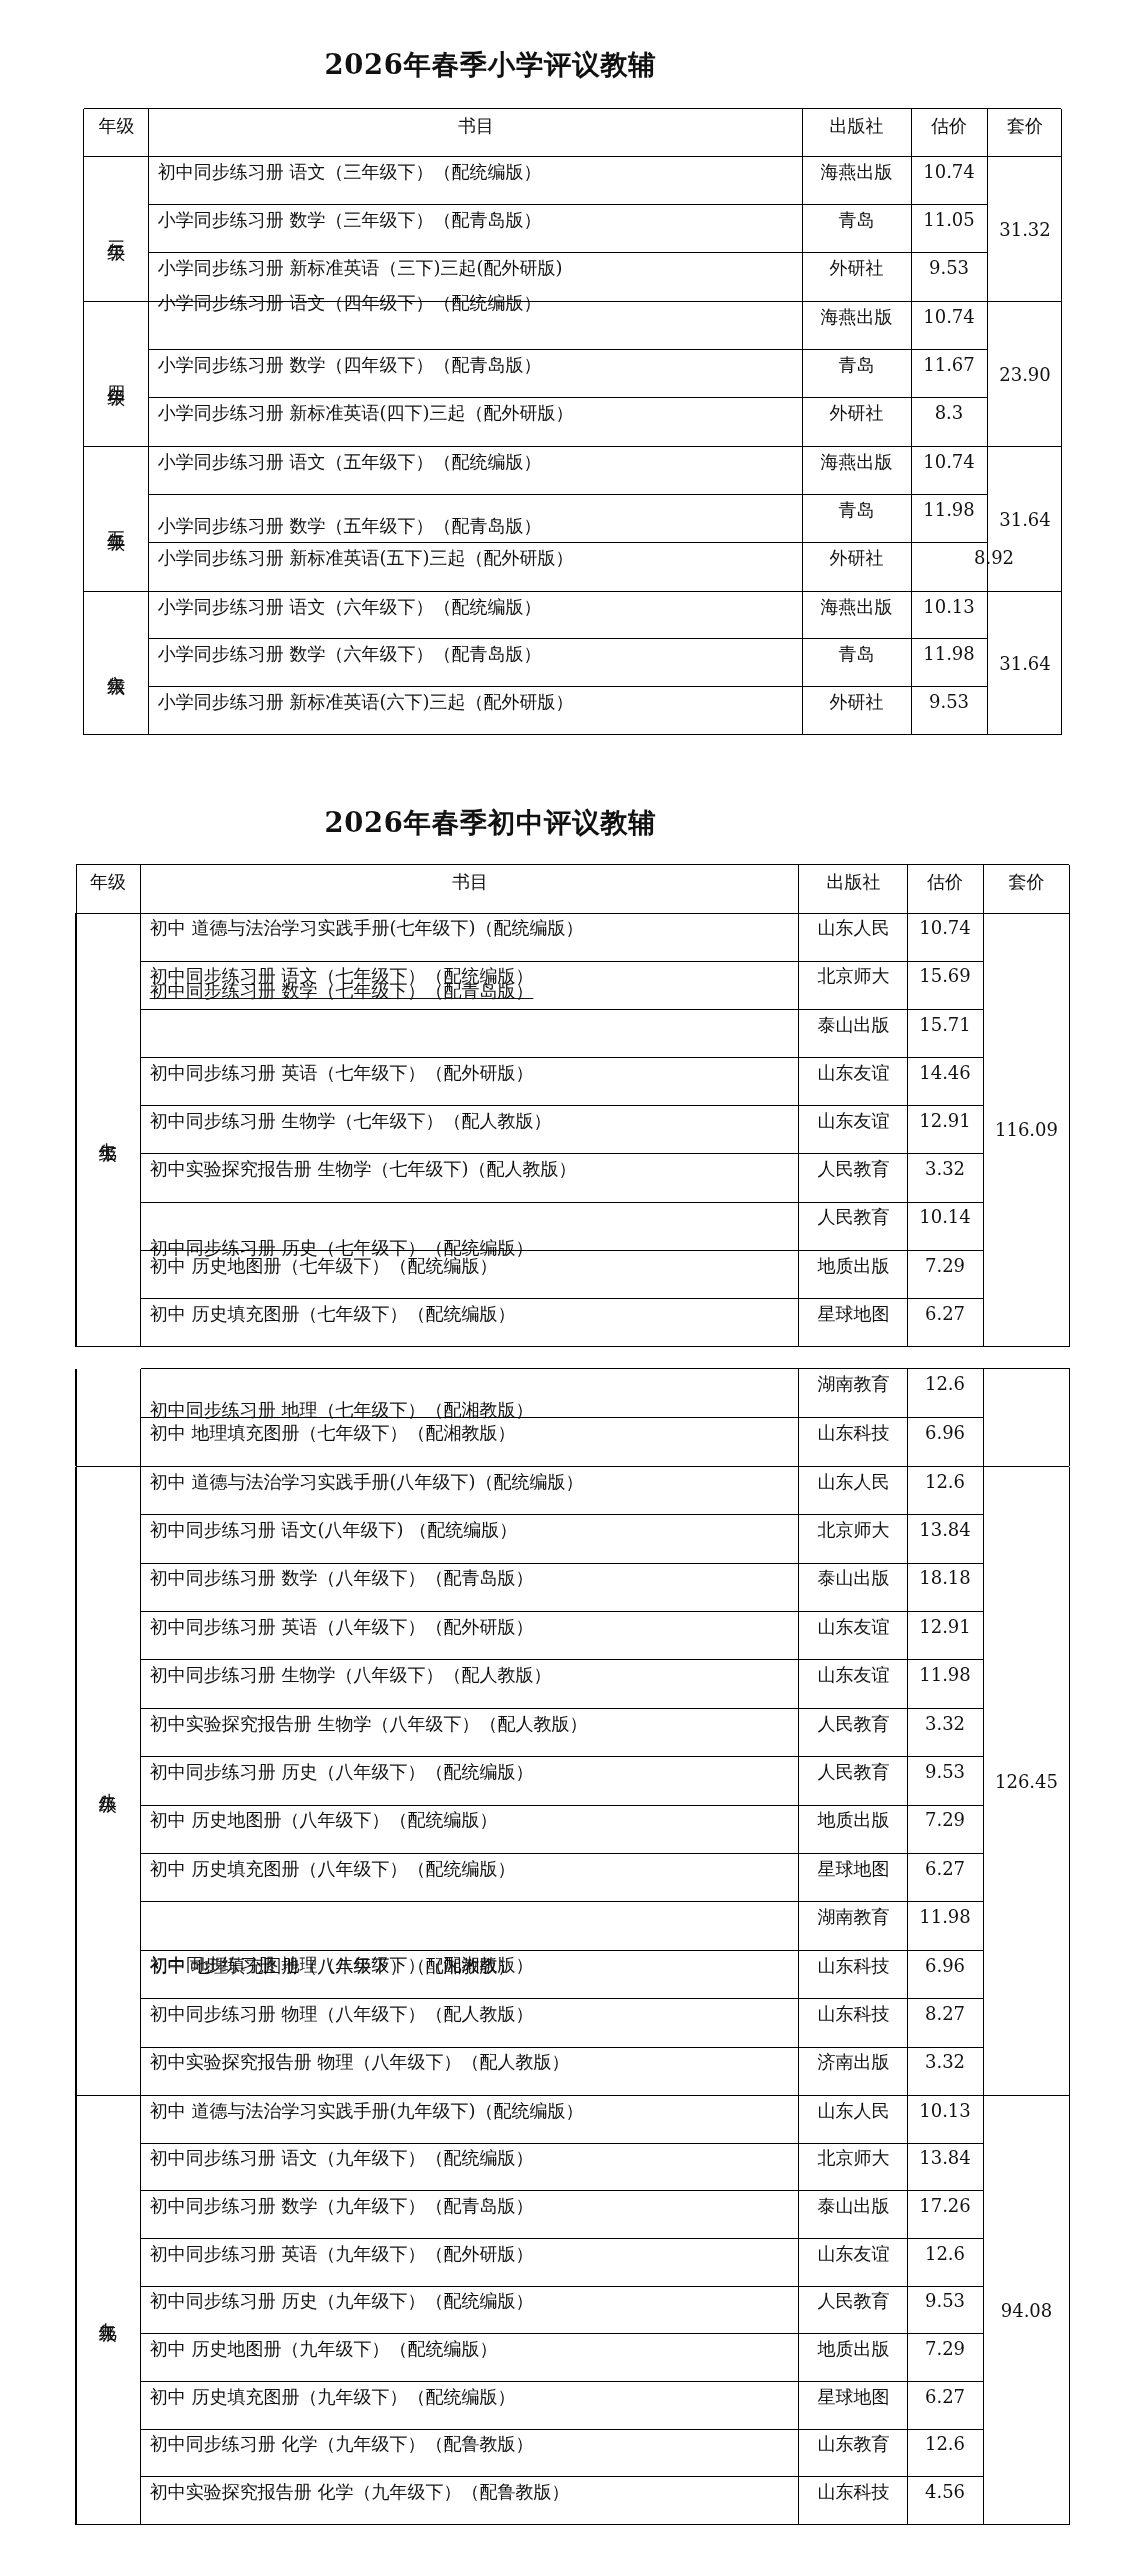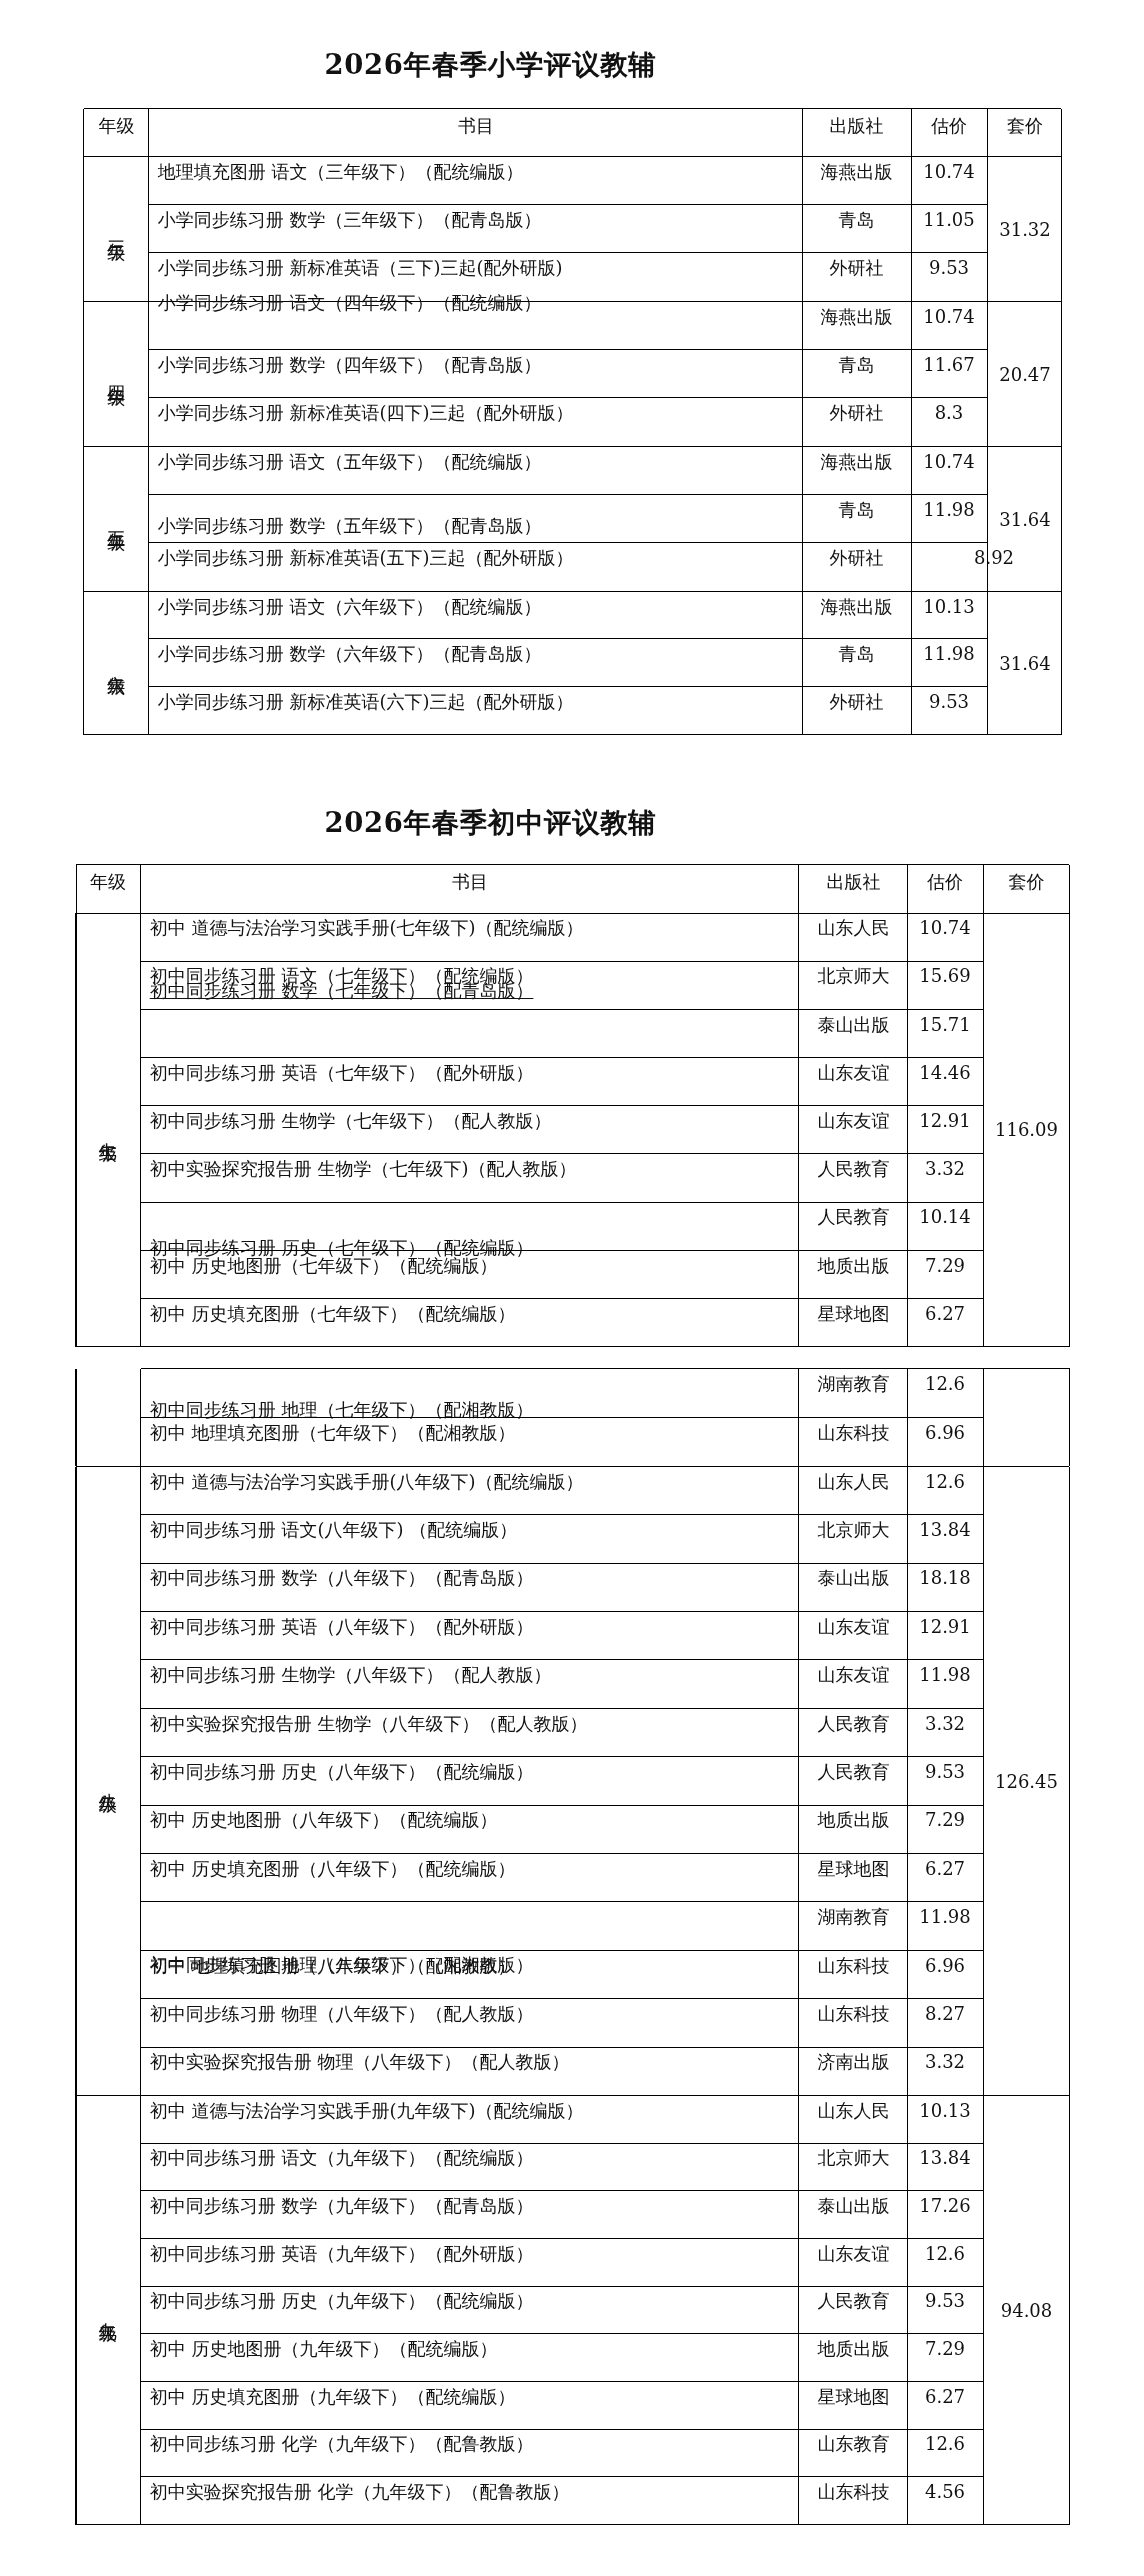--- a/index.html
+++ b/index.html
@@ -47,42 +47,42 @@
 <div class="vl" style="left: 802px; top: 109px; height: 48px;"></div>
 <div class="vl" style="left: 911px; top: 109px; height: 48px;"></div>
 <div class="vl" style="left: 987px; top: 109px; height: 48px;"></div>
 <div class="vl" style="left: 1061px; top: 109px; height: 48px;"></div>
 <div class="hl" style="left: 84px; width: 977px; top: 156px;"></div>
 <div class="hl" style="left: 84px; width: 977px; top: 156px;"></div>
 <div class="cell grade" style="left: 84px; width: 65px; top: 157px; height: 145px;">
     <span>三年级</span>
   </div>
 <div class="cell set" style="left: 988px; width: 74px; top: 157px; height: 145px;">31.32</div>
-<div class="cell book" style="left: 149px; width: 654px; top: 157px; height: 48px;">地理填充图册  语文（三年级下）（配统编版）</div>
+<div class="cell book" style="left: 149px; width: 654px; top: 157px; height: 48px;">初中同步练习册  语文（三年级下）（配统编版）</div>
 <div class="cell pub" style="left: 802px; width: 109px; top: 157px; height: 48px;">海燕出版</div>
 <div class="cell price" style="left: 911px; width: 76px; top: 157px; height: 48px;">10.74</div>
 <div class="cell book" style="left: 149px; width: 654px; top: 205px; height: 48px;">小学同步练习册  数学（三年级下）（配青岛版）</div>
 <div class="cell pub" style="left: 802px; width: 109px; top: 205px; height: 48px;">青岛</div>
 <div class="cell price" style="left: 911px; width: 76px; top: 205px; height: 48px;">11.05</div>
 <div class="hl" style="left: 149px; width: 839px; top: 204px;"></div>
 <div class="cell book" style="left: 149px; width: 654px; top: 253px; height: 48px;">小学同步练习册  新标准英语（三下)三起(配外研版)</div>
 <div class="cell pub" style="left: 802px; width: 109px; top: 253px; height: 48px;">外研社</div>
 <div class="cell price" style="left: 911px; width: 76px; top: 253px; height: 48px;">9.53</div>
 <div class="hl" style="left: 149px; width: 839px; top: 252px;"></div>
 <div class="vl" style="left: 83px; top: 157px; height: 145px;"></div>
 <div class="vl" style="left: 148px; top: 157px; height: 145px;"></div>
 <div class="vl" style="left: 802px; top: 157px; height: 145px;"></div>
 <div class="vl" style="left: 911px; top: 157px; height: 145px;"></div>
 <div class="vl" style="left: 987px; top: 157px; height: 145px;"></div>
 <div class="vl" style="left: 1061px; top: 157px; height: 145px;"></div>
 <div class="hl" style="left: 84px; width: 977px; top: 301px;"></div>
 <div class="cell grade" style="left: 84px; width: 65px; top: 302px; height: 145px;">
     <span>四年级</span>
   </div>
-<div class="cell set" style="left: 988px; width: 74px; top: 302px; height: 145px;">20.47</div>
+<div class="cell set" style="left: 988px; width: 74px; top: 302px; height: 145px;">23.90</div>
 <div class="cell book" style="left: 149px; width: 654px; top: 288px; height: 48px;">小学同步练习册  语文（四年级下）（配统编版）</div>
 <div class="cell pub" style="left: 802px; width: 109px; top: 302px; height: 48px;">海燕出版</div>
 <div class="cell price" style="left: 911px; width: 76px; top: 302px; height: 48px;">10.74</div>
 <div class="cell book" style="left: 149px; width: 654px; top: 350px; height: 48px;">小学同步练习册  数学（四年级下）（配青岛版）</div>
 <div class="cell pub" style="left: 802px; width: 109px; top: 350px; height: 48px;">青岛</div>
 <div class="cell price" style="left: 911px; width: 76px; top: 350px; height: 48px;">11.67</div>
 <div class="hl" style="left: 149px; width: 839px; top: 349px;"></div>
 <div class="cell book" style="left: 149px; width: 654px; top: 398px; height: 48px;">小学同步练习册  新标准英语(四下)三起（配外研版）</div>
 <div class="cell pub" style="left: 802px; width: 109px; top: 398px; height: 48px;">外研社</div>
 <div class="cell price" style="left: 911px; width: 76px; top: 398px; height: 48px;">8.3</div>

